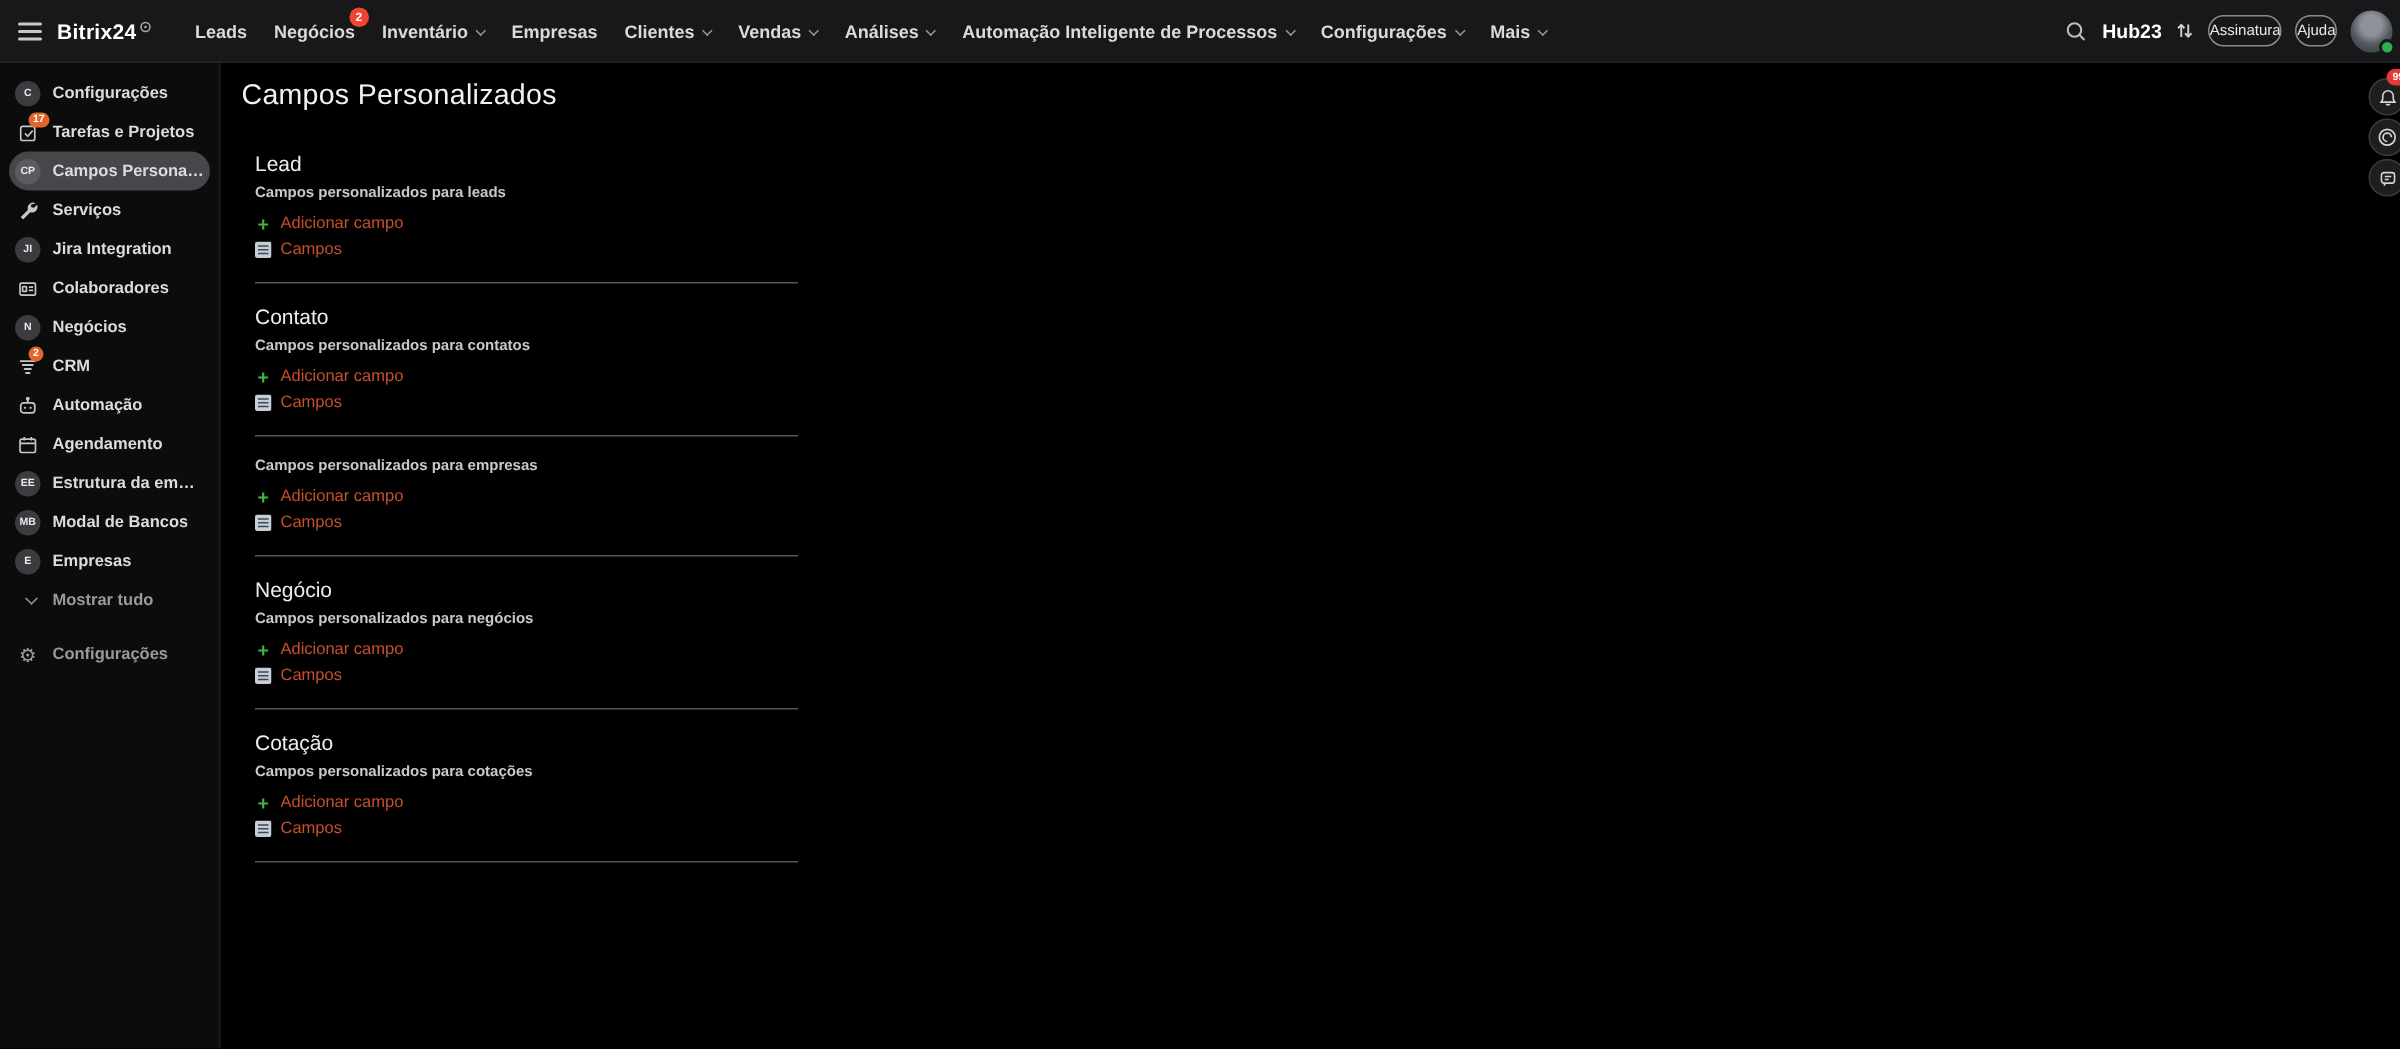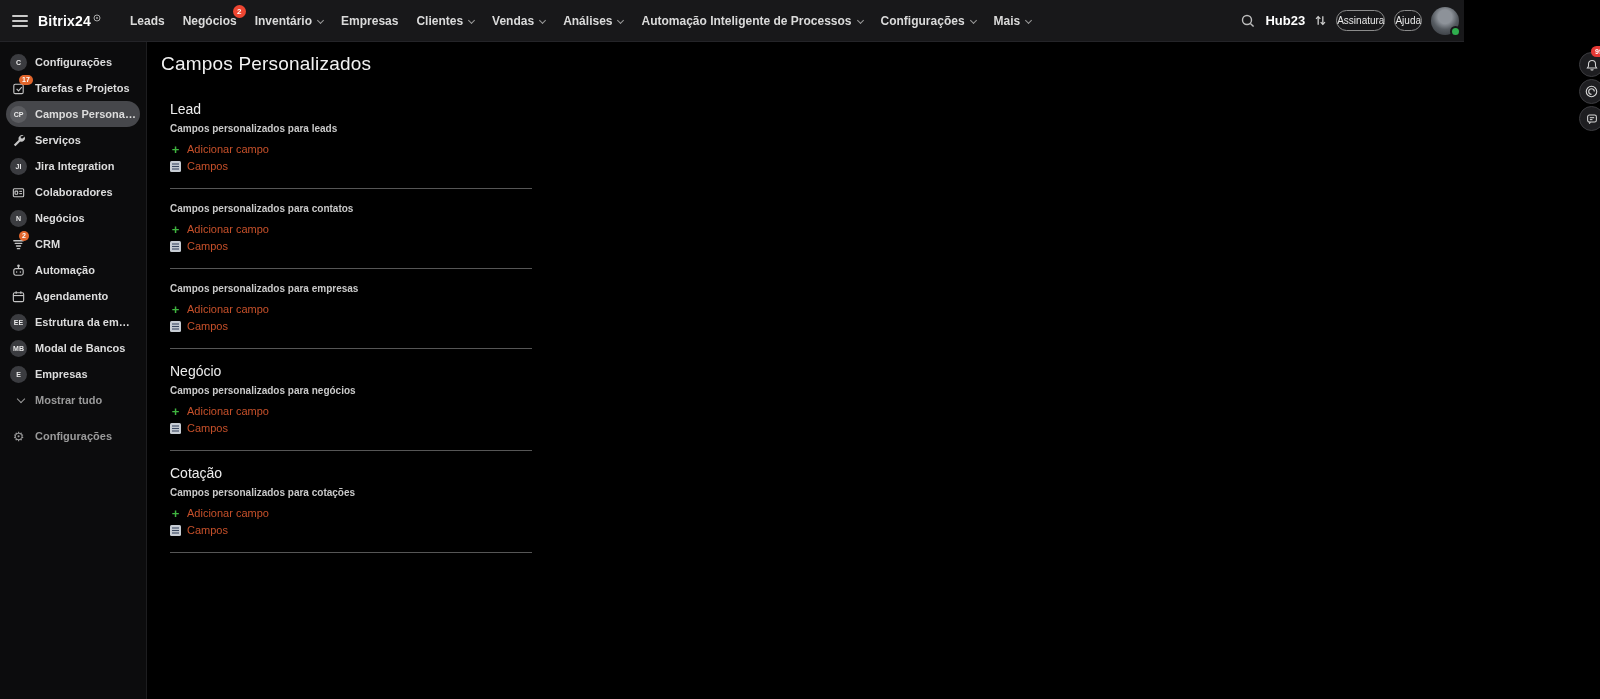--- a/index.html
+++ b/index.html
@@ -1,21 +1,21 @@
 <!DOCTYPE html>
 <html><head>
 <meta charset="utf-8">
 <style>
   * { box-sizing: border-box; margin: 0; padding: 0; }
   html, body { width: 1600px; height: 699px; overflow: hidden; background: #000; }
   body { font-family: "Liberation Sans", "DejaVu Sans", sans-serif; position: relative; }
 
   
   .topbar {
-    position: absolute; top: 0; left: 0; width: 1464px; height: 42px;
+    position: absolute; top: 0; left: 0; width: 1600px; height: 42px;
     background: #18181a; border-bottom: 1px solid #242428;
     display: flex; align-items: center; z-index: 20;
   }
   .burger { width: 16px; display: flex; flex-direction: column; gap: 3px; margin-left: 12px; cursor: pointer; }
   .burger span { display: block; height: 2px; background: #c9c9c9; border-radius: 1px; }
   .logo { margin-left: 10px; font-size: 14px; font-weight: 700; color: #fff; letter-spacing: .2px; display: flex; align-items: flex-start; gap: 2px; }
   .logo-emblem { margin-top: 1px; }
 
   .nav { display: flex; align-items: center; margin-left: 20px; }
   .nav-item { position: relative; padding: 0 9px; font-size: 12px; font-weight: 600; color: #dadada; cursor: pointer; white-space: nowrap; }
@@ -277,20 +277,21 @@
               <line x1="2" y1="5.5" x2="9" y2="5.5" stroke="#39475f" stroke-width="1.1"></line>
               <line x1="2" y1="8" x2="9" y2="8" stroke="#39475f" stroke-width="1.1"></line>
             </svg>
           </span>
         <span>Campos</span>
       </div>
       <div class="divider"></div>
     </div>
 
     <div class="section">
+      <h2>Contato</h2>
       <div class="desc">Campos personalizados para contatos</div>
       <div class="link-row add">
         <span class="plus-glyph">+</span>
         <span>Adicionar campo</span>
       </div>
       <div class="link-row fields">
         <span>
             <svg width="11" height="11" viewBox="0 0 11 11">
               <rect x="0" y="0" width="11" height="11" rx="1.5" fill="#c7cdd4"></rect>
               <line x1="2" y1="3" x2="9" y2="3" stroke="#39475f" stroke-width="1.1"></line>

